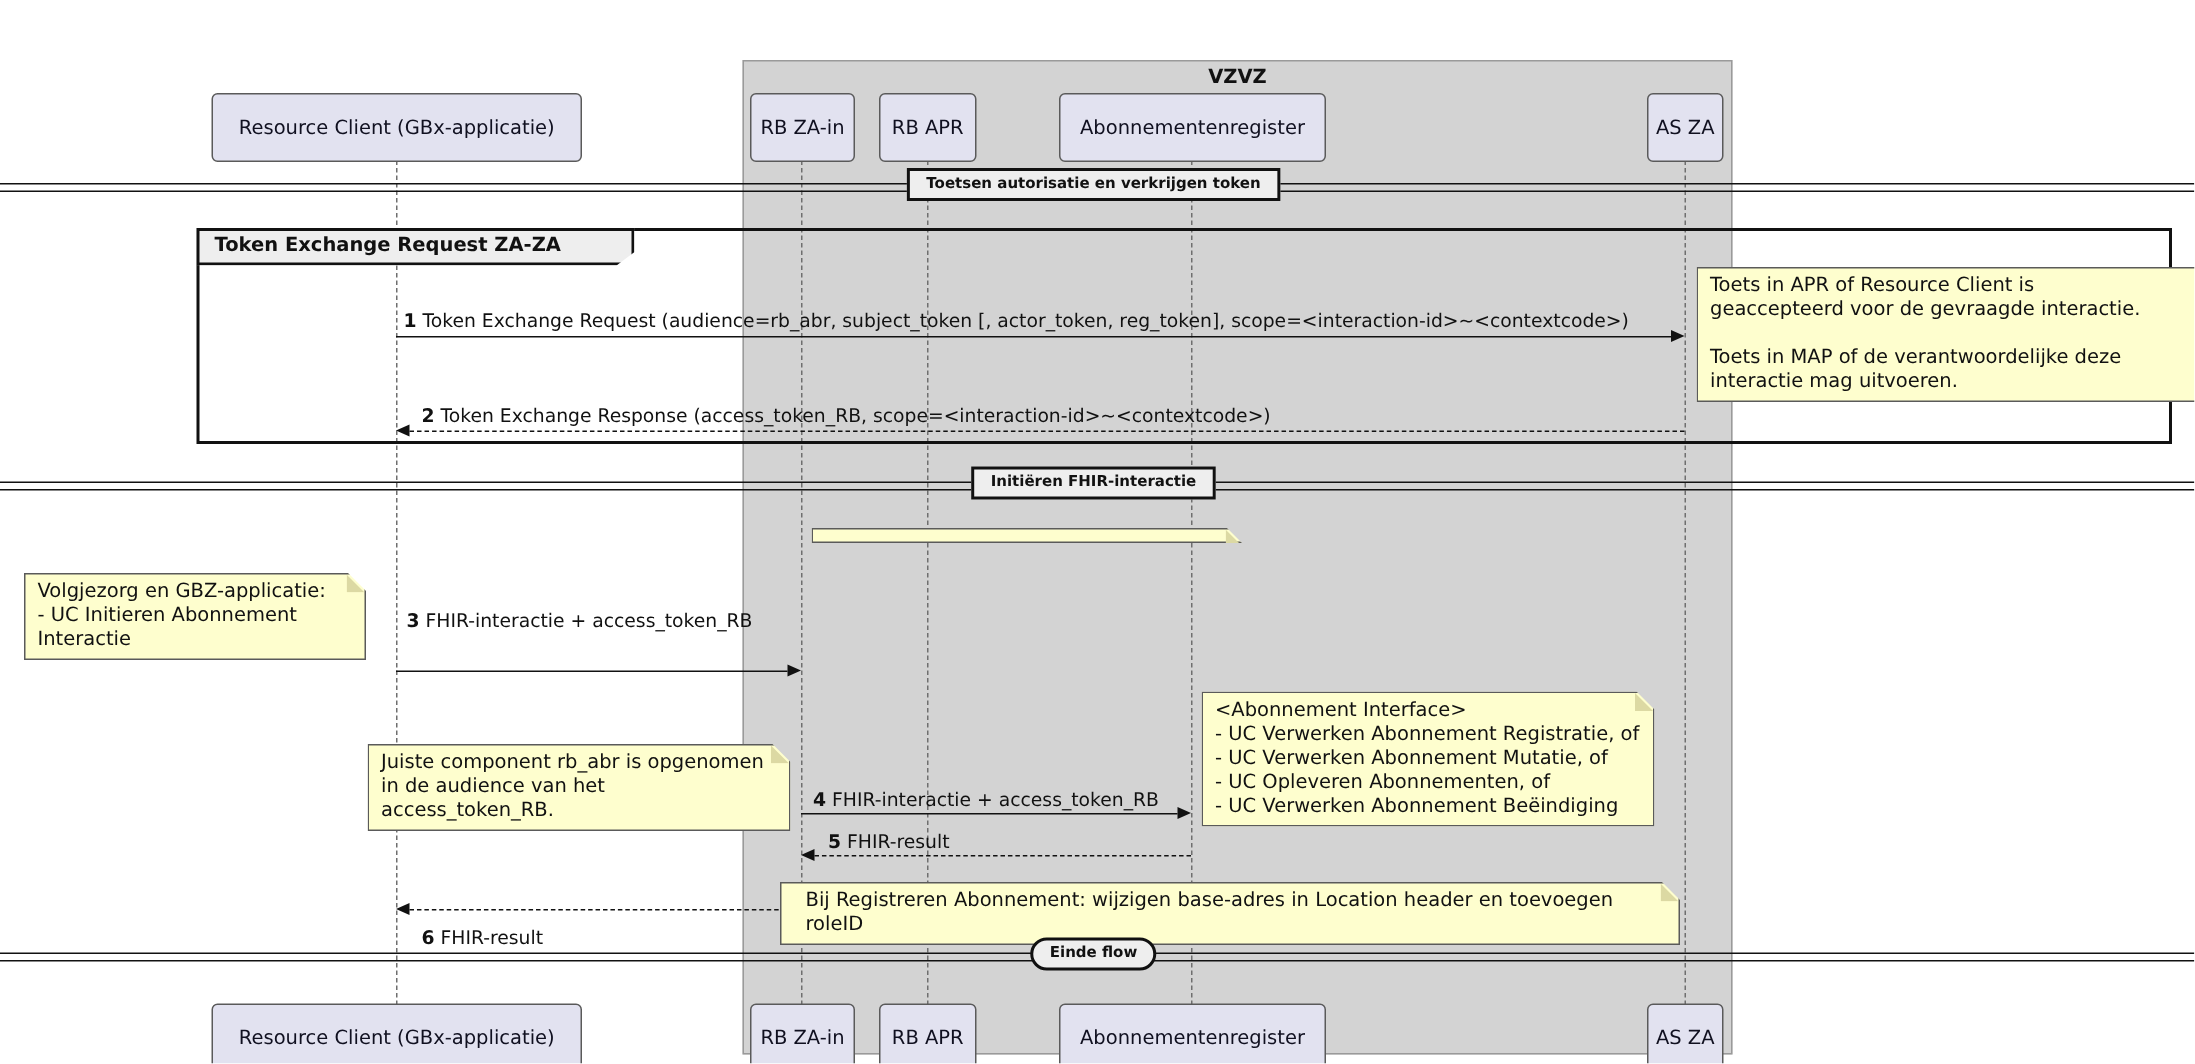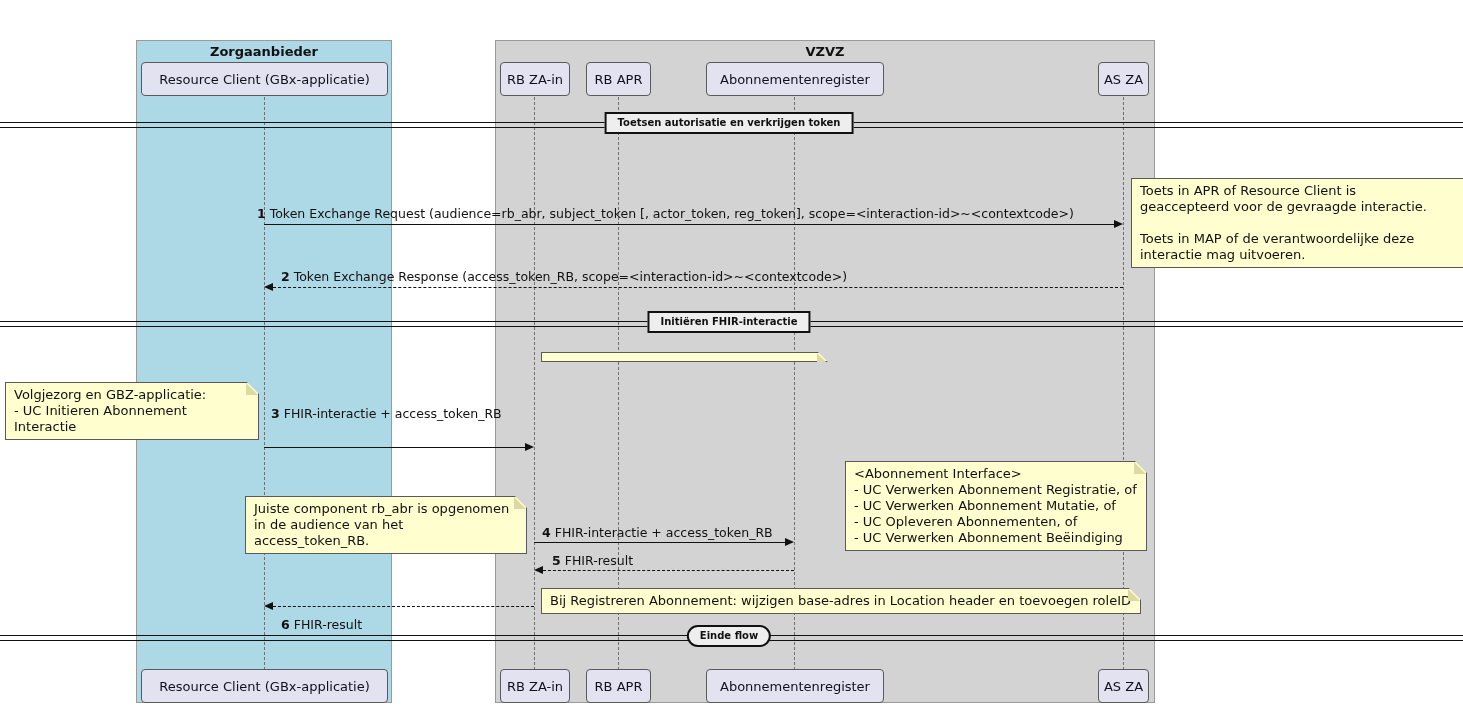--- a/index.html
+++ b/index.html
@@ -7,21 +7,21 @@
 
   .title { position:absolute; top:12px; left:0; width:100%; text-align:center;
            font-weight:bold; font-size:14.5px; color:#111; z-index:1; }
 
   .group-box { position:absolute; border:1px solid #9a9a9a; z-index:0; box-sizing:border-box; }
   .group-box .group-label { position:absolute; top:3px; left:0; right:0; text-align:center;
            font-weight:bold; font-size:13px; color:#111; }
 
   .lifeline { position:absolute; width:0; border-left:1px dashed #6f6f6f; z-index:1; }
 
-  .participant { position:absolute; height:34px; background:#E2E2F0; border:1px solid #5a5a5a;
+  .participant { position:absolute; height:46px; background:#E2E2F0; border:1px solid #5a5a5a;
            border-radius:4px; display:flex; align-items:center; justify-content:center;
            font-size:13px; color:#101020; z-index:4; box-sizing:border-box; white-space:nowrap; }
 
   .divider-rule { position:absolute; left:0; width:1463px; height:4px;
            border-top:1px solid #111; border-bottom:1px solid #111; z-index:2; }
   .divider-label { position:absolute; left:729px; transform:translateX(-50%);
            background:#EEEEEE; border:2px solid #111; font-weight:bold; font-size:10px;
            padding:3px 11px 4px 11px; z-index:3; white-space:nowrap; color:#111; }
 
   .frame { position:absolute; border:2px solid #111; z-index:2; box-sizing:border-box; }
@@ -45,23 +45,20 @@
            border-bottom:4px solid transparent; border-left:9px solid #111; z-index:3; }
   .head-left { position:absolute; width:0; height:0; border-top:4px solid transparent;
            border-bottom:4px solid transparent; border-right:9px solid #111; z-index:3; }
 </style>
 </head>
 <body>
 
 <div id="canvas">
 
 
-  <div class="group-box" style="left:136px;top:40px;width:256px;height:663px;background:#ADD8E6;">
-    <div class="group-label">Zorgaanbieder</div>
-  </div>
   <div class="group-box" style="left:495px;top:40px;width:660px;height:663px;background:#D3D3D3;">
     <div class="group-label">VZVZ</div>
   </div>
 
   <div class="lifeline" style="left:264px;top:92px;height:578px;"></div>
   <div class="lifeline" style="left:534px;top:92px;height:578px;"></div>
   <div class="lifeline" style="left:618px;top:92px;height:578px;"></div>
   <div class="lifeline" style="left:794px;top:92px;height:578px;"></div>
   <div class="lifeline" style="left:1123px;top:92px;height:578px;"></div>
 
@@ -77,22 +74,25 @@
   <div class="participant" style="left:706px;top:62px;width:178px;">
       <span>Abonnementenregister</span>
     </div>
   <div class="participant" style="left:1098px;top:62px;width:51px;">
       <span>AS ZA</span>
     </div>
 
   <div class="divider-rule" style="top:122px;"></div>
   <div class="divider-label" style="top:112px;">Toetsen autorisatie en verkrijgen token</div>
 
+  <div class="frame" style="left:131px;top:152px;width:1317px;height:144px;">
+    <div class="frame-label">Token Exchange Request ZA-ZA</div>
+  </div>
 
-  <div class="msg-label" style="left:257px;top:206px;text-align:center;"><span class="msg-num">1</span><span>Token Exchange Request (audience=rb_abr, subject_token [, actor_token, reg_token], scope=&lt;interaction-id&gt;~&lt;contextcode&gt;)</span></div>
+  <div class="msg-label" style="left:269px;top:206px;text-align:center;"><span class="msg-num">1</span><span>Token Exchange Request (audience=rb_abr, subject_token [, actor_token, reg_token], scope=&lt;interaction-id&gt;~&lt;contextcode&gt;)</span></div>
   <div class="msg-line" style="left:264px;top:224px;width:851px;"></div>
   <div class="head-right" style="left:1114px;top:220px;"></div>
 
   <div class="note" style="left:1131px;top:178px;width:364px;">
       <span class="fold"></span>
       <span class="note-text">Toets in APR of Resource Client is
 geaccepteerd voor de gevraagde interactie.
 
 Toets in MAP of de verantwoordelijke deze
 interactie mag uitvoeren.</span>
@@ -102,58 +102,58 @@
   <div class="msg-line dashed" style="left:273px;top:287px;width:850px;"></div>
   <div class="head-left" style="left:264px;top:283px;"></div>
 
   <div class="divider-rule" style="top:321px;"></div>
   <div class="divider-label" style="top:311px;">Initiëren FHIR-interactie</div>
 
   <div class="note" style="left:541px;top:352px;width:289px;">
       <span class="fold"></span>
     </div>
 
-  <div class="note" style="left:5px;top:382px;width:254px;">
+  <div class="note" style="left:16px;top:382px;width:228px;">
       <span class="fold"></span>
       <span class="note-text">Volgjezorg en GBZ-applicatie:
 - UC Initieren Abonnement Interactie</span>
     </div>
 
   <div class="msg-label" style="left:271px;top:406px;"><span class="msg-num">3</span><span>FHIR-interactie + access_token_RB</span></div>
   <div class="msg-line" style="left:264px;top:447px;width:261px;"></div>
   <div class="head-right" style="left:525px;top:443px;"></div>
 
   <div class="note" style="left:245px;top:496px;width:282px;">
       <span class="fold"></span>
       <span class="note-text">Juiste component rb_abr is opgenomen
 in de audience van het access_token_RB.</span>
     </div>
 
-  <div class="note" style="left:801px;top:461px;width:302px;margin-left:44px;">
+  <div class="note" style="left:801px;top:461px;width:302px;">
       <span class="fold"></span>
       <span class="note-text">&lt;Abonnement Interface&gt;
 - UC Verwerken Abonnement Registratie, of
 - UC Verwerken Abonnement Mutatie, of
 - UC Opleveren Abonnementen, of
 - UC Verwerken Abonnement Beëindiging</span>
     </div>
 
   <div class="msg-label" style="left:542px;top:525px;"><span class="msg-num">4</span><span>FHIR-interactie + access_token_RB</span></div>
   <div class="msg-line" style="left:534px;top:542px;width:251px;"></div>
   <div class="head-right" style="left:785px;top:538px;"></div>
 
   <div class="msg-label" style="left:552px;top:553px;"><span class="msg-num">5</span><span>FHIR-result</span></div>
   <div class="msg-line dashed" style="left:543px;top:570px;width:251px;"></div>
   <div class="head-left" style="left:534px;top:566px;"></div>
 
   <div class="msg-label" style="left:281px;top:589px;margin-top:28px;"><span class="msg-num">6</span><span>FHIR-result</span></div>
   <div class="msg-line dashed" style="left:273px;top:606px;width:261px;"></div>
   <div class="head-left" style="left:264px;top:602px;"></div>
 
-  <div class="note" style="left:541px;top:588px;width:600px;">
+  <div class="note" style="left:520px;top:588px;width:600px;padding-left:16px;">
       <span class="fold"></span>
       <span class="note-text">Bij Registreren Abonnement: wijzigen base-adres in Location header en toevoegen roleID</span>
     </div>
 
   <div class="divider-rule" style="top:635px;"></div>
   <div class="divider-label" style="top:625px;border-radius:12px;">Einde flow</div>
 
   <div class="participant" style="left:141px;top:669px;width:247px;">
       <span>Resource Client (GBx-applicatie)</span>
     </div>

